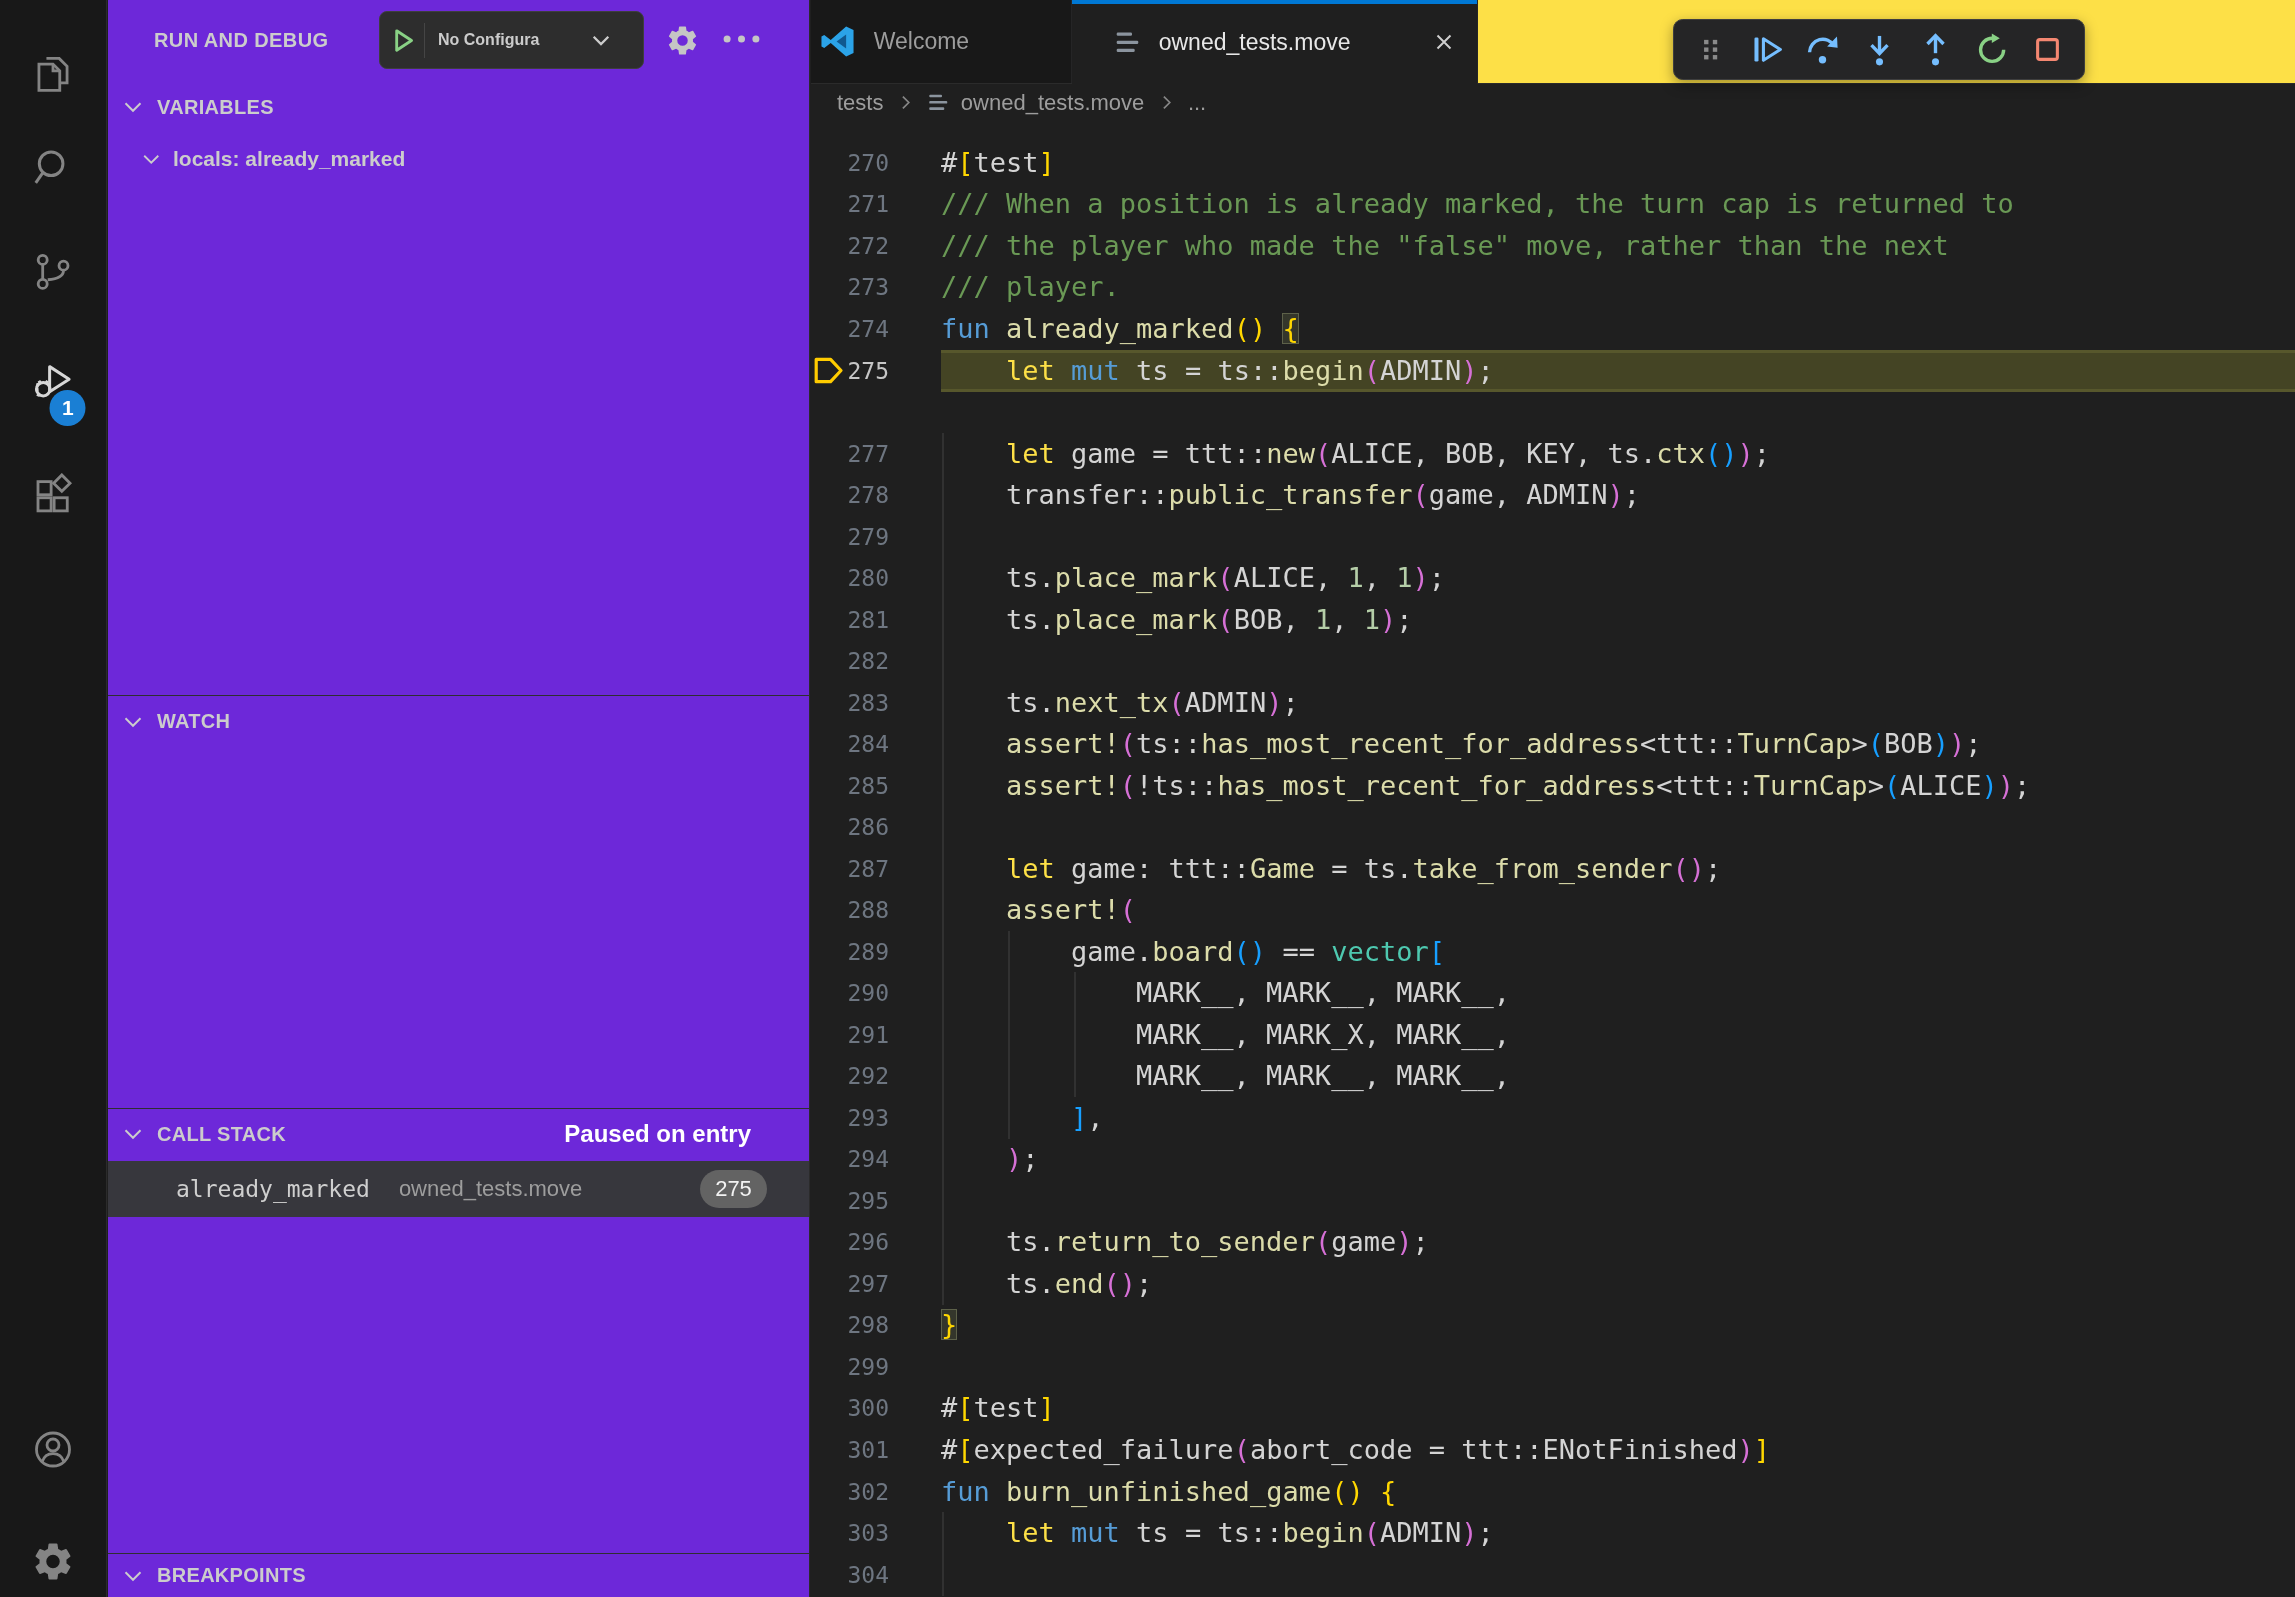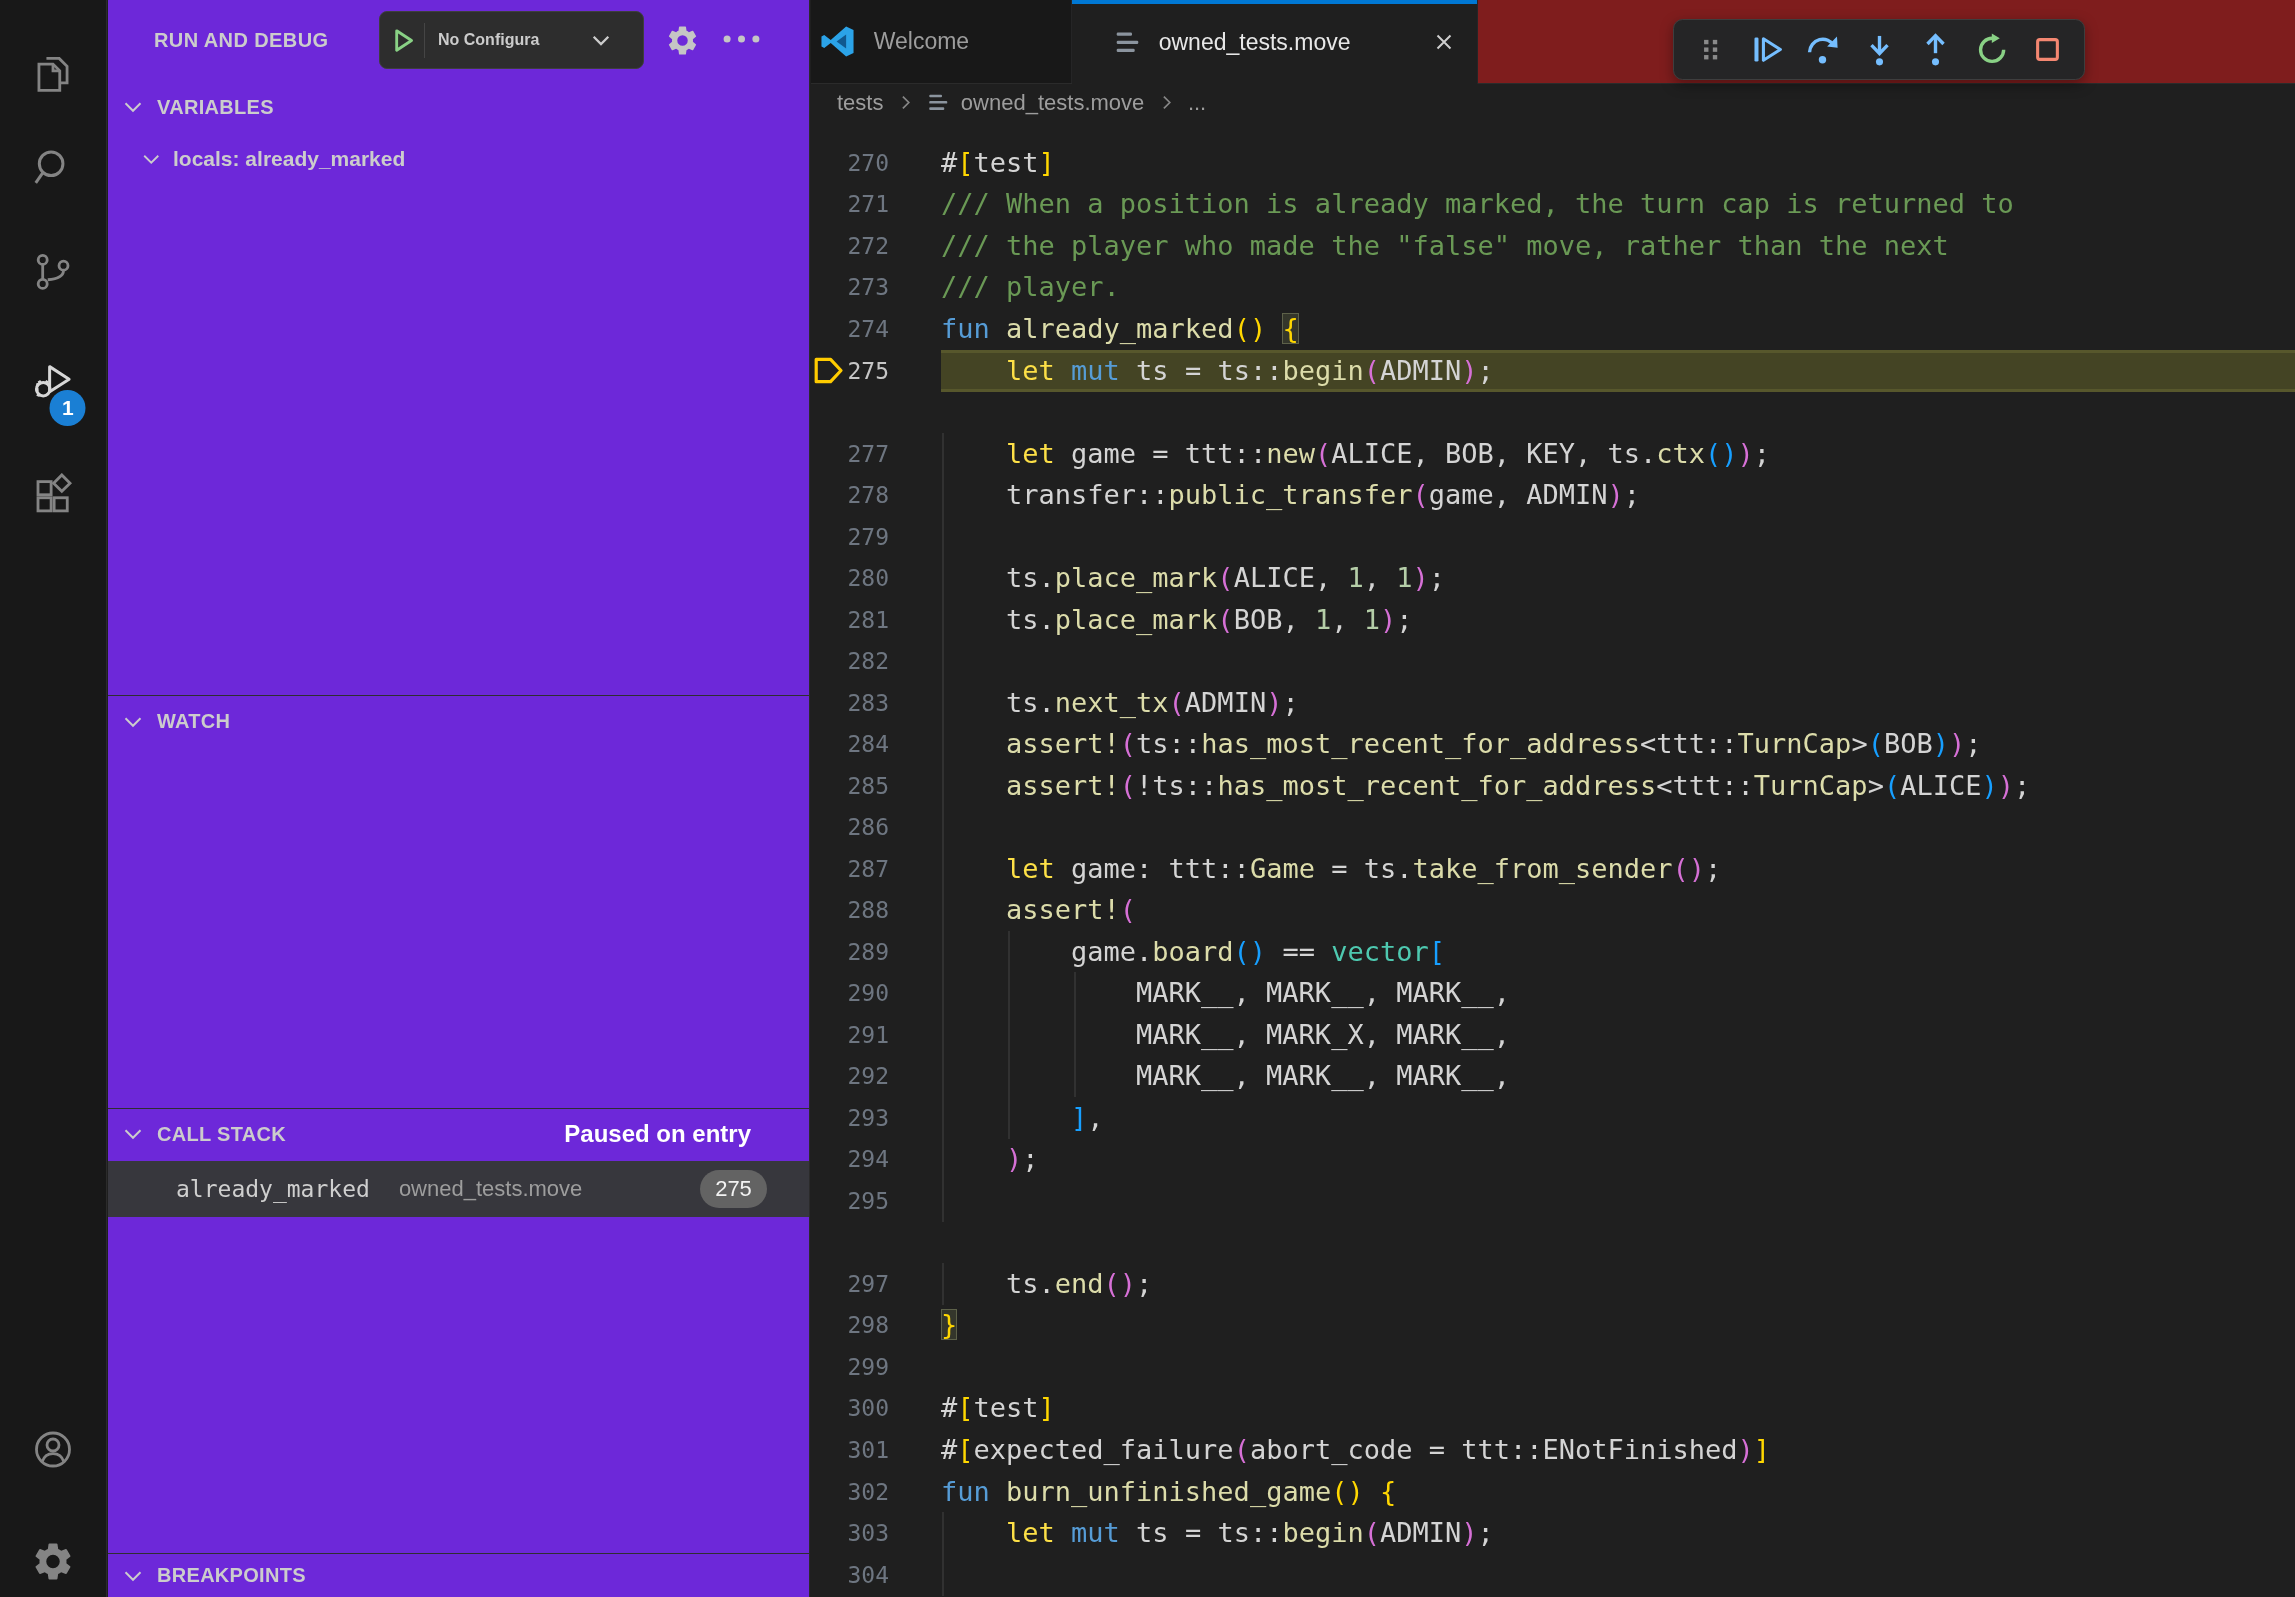--- a/index.html
+++ b/index.html
@@ -41,21 +41,21 @@
 
   .cs-row { position:absolute; left:0; right:0; top:1161px; height:56px; background:#37373d;
             display:flex; align-items:center; cursor:pointer; }
   .cs-name { margin-left:68px; font-family:"DejaVu Sans Mono", monospace; font-size:23px; color:#cfcfcf; }
   .cs-file { margin-left:29px; font-size:22px; color:#9d9d9d; }
   .cs-badge { position:absolute; right:42px; min-width:67px; height:38px; border-radius:19.3px; background:#636363;
               color:#f2f2f2; font-size:22px; display:flex; align-items:center; justify-content:center; }
 
   
   .editor { position:absolute; left:811px; top:0; width:1485px; height:100%; background:#1f1f1f; }
-  .tabbar { position:absolute; left:0; top:0; right:0; height:84px; background:#7f1d1d;
+  .tabbar { position:absolute; left:0; top:0; right:0; height:84px; background:#fde047;
             border-bottom:0.8px solid #2b2b2b; }
   .tab { position:absolute; top:0; height:83px; display:flex; align-items:center; cursor:pointer; }
   .tab-welcome { left:0; width:261px; background:#181818; border-right:0.8px solid #252526; }
   .tab-welcome .tab-label { color:#9d9d9d; }
   .tab-active { left:261px; width:406px; height:84px; background:#1f1f1f; border-right:0.8px solid #252526; }
   .tab-active::before { content:""; position:absolute; left:0; top:0; right:0; height:4px; background:#0078d4; }
   .tab-label { font-size:23px; color:#e8e8e8; white-space:nowrap; }
   .tab-welcome .logo { margin-left:8px; margin-right:17.7px; }
   .tab-active .fileicon { margin-left:42px; margin-right:17.7px; }
   .tab-close { margin-left:auto; margin-right:19.3px; width:27px; height:27px; display:flex;
@@ -467,20 +467,25 @@
         <div class="line" style="top: 1017px;">
           <i class="guide" style="left: 131px;"></i>
           <div class="ln">294</div>
           <div class="txt"><span class="t-tx">    </span><span class="t-bm">)</span><span class="t-tx">;</span></div>
         </div>
         <div class="line" style="top: 1059px;">
           <i class="guide" style="left: 131px;"></i>
           <div class="ln">295</div>
           <div class="txt"></div>
         </div>
+        <div class="line" style="top: 1100px;">
+          <i class="guide" style="left: 131px;"></i>
+          <div class="ln">296</div>
+          <div class="txt"><span class="t-tx">    ts.</span><span class="t-fn">return_to_sender</span><span class="t-bm">(</span><span class="t-tx">game</span><span class="t-bm">)</span><span class="t-tx">;</span></div>
+        </div>
         <div class="line" style="top: 1142px;">
           <i class="guide" style="left: 131px;"></i>
           <div class="ln">297</div>
           <div class="txt"><span class="t-tx">    ts.</span><span class="t-fn">end</span><span class="t-bm">()</span><span class="t-tx">;</span></div>
         </div>
         <div class="line" style="top: 1183px;">
           <div class="ln">298</div>
           <div class="txt"><span class="t-bx">}</span></div>
         </div>
         <div class="line" style="top: 1225px;">

